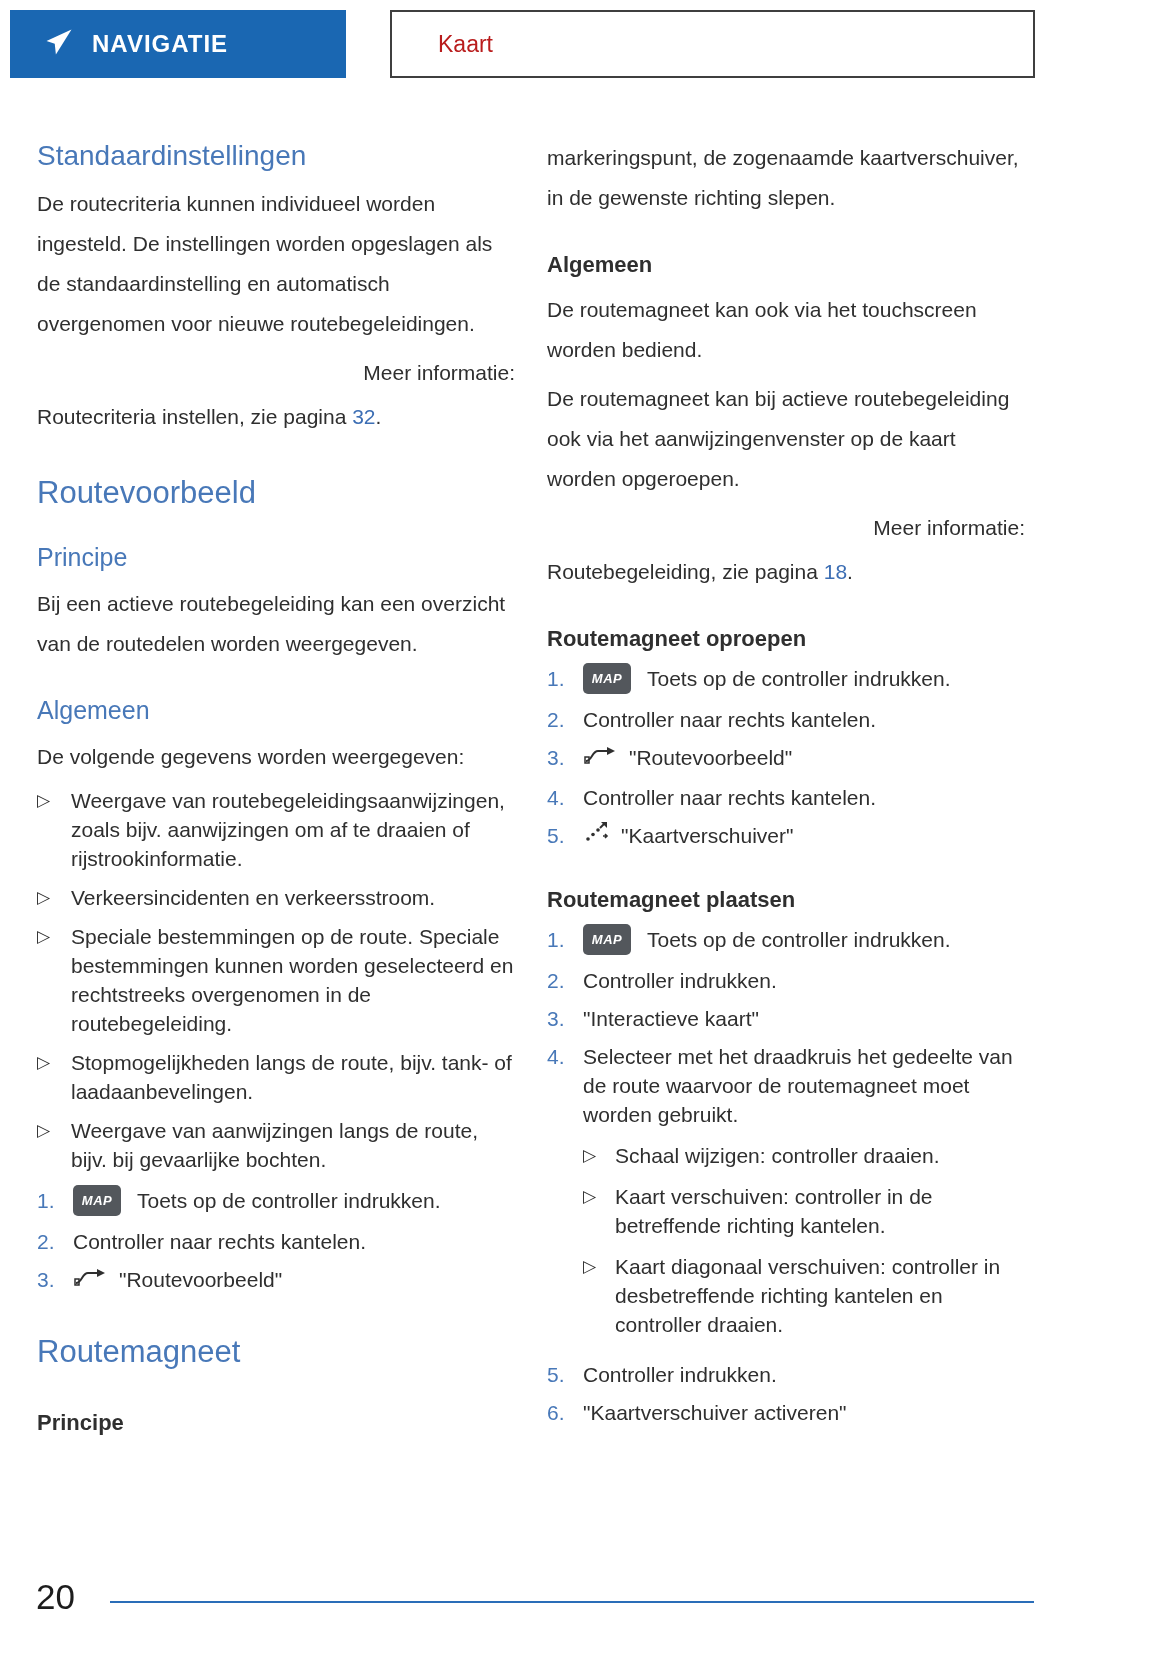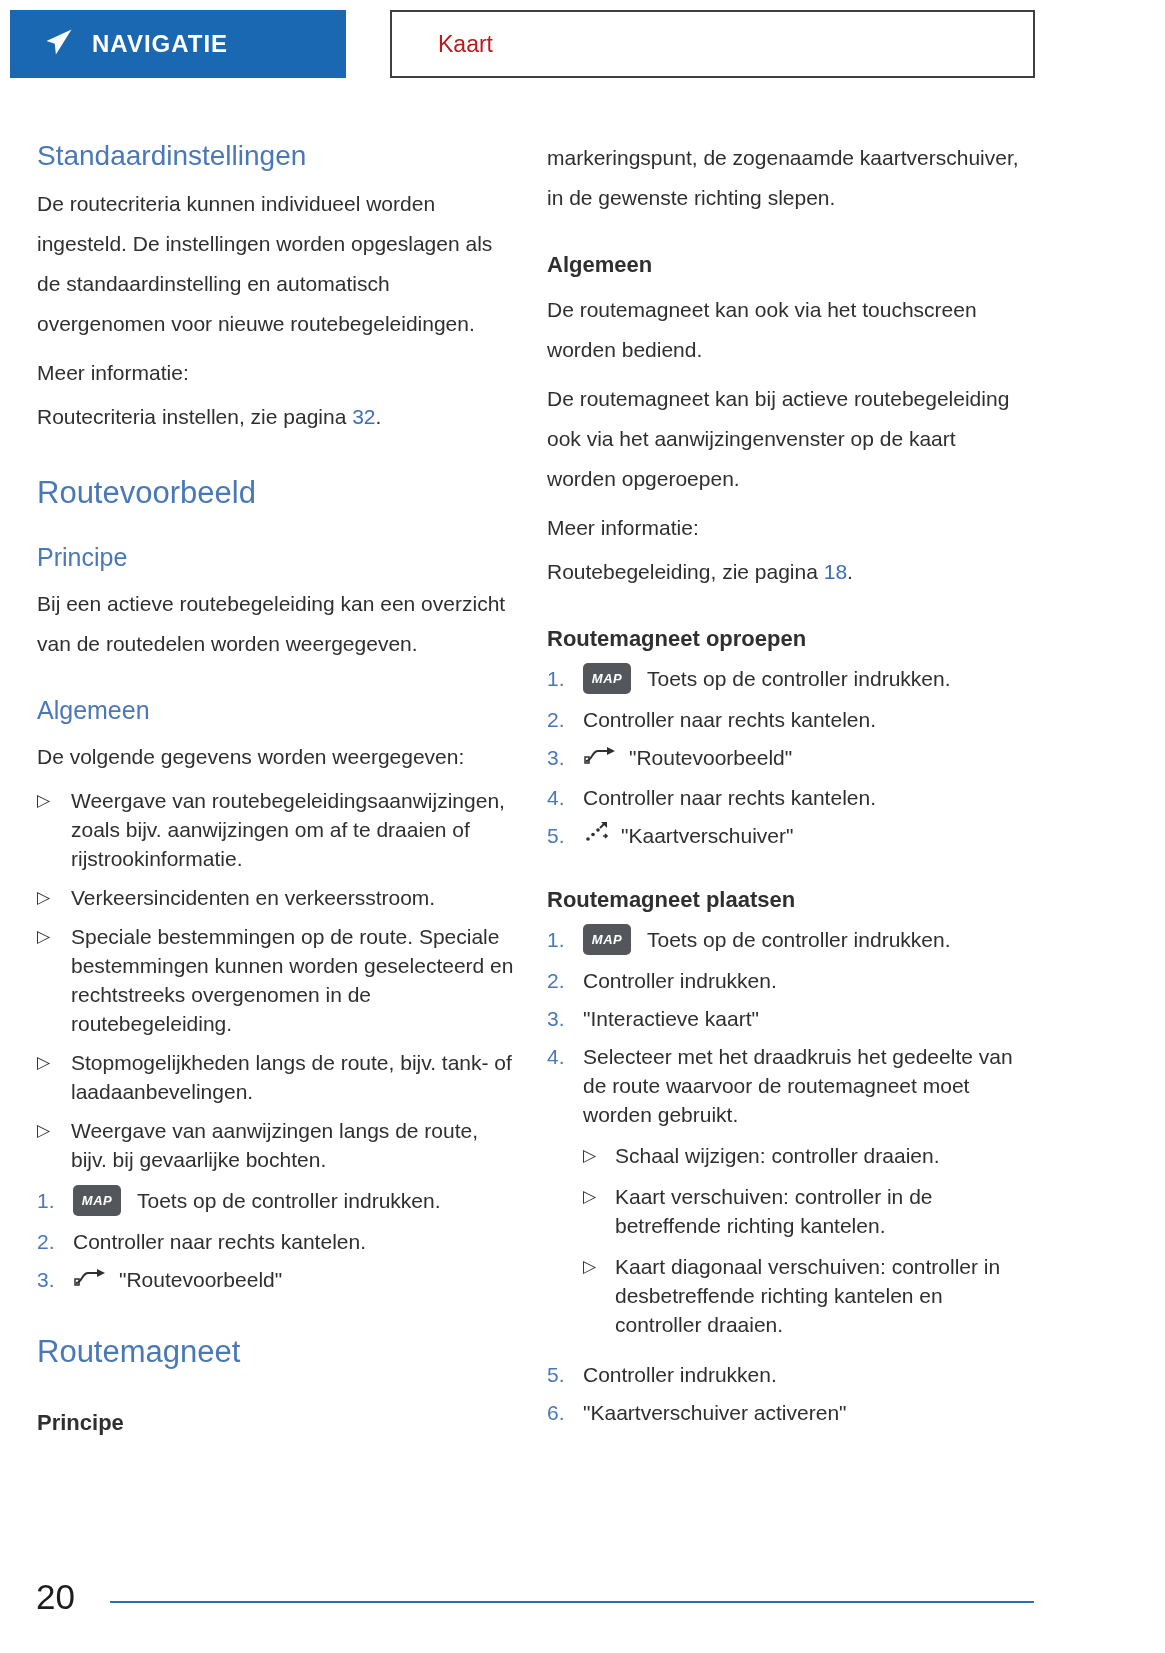--- a/index.html
+++ b/index.html
@@ -21,21 +21,21 @@
   .section-box {
     flex: 1; border: 2px solid #3f3f3f; display: flex; align-items: center;
     padding-left: 46px; font-size: 23px; color: #b91c1c; background: #fff;
   }
 
   
   .content { position: absolute; top: 102px; left: 37px; width: 998px; display: flex; gap: 32px; align-items: flex-start; margin-top: 36px; }
   .col { width: 478px; }
 
   p { font-size: 21px; line-height: 40px; margin: 0 0 9px; }
-  p.tight { margin: 0 0 4px; }
+  p.tight { margin: 0 0 4px; text-align: right; }
 
   .h-lg  { font-size: 31px; font-weight: 400; color: #4878b8; margin: 38px 0 14px; }
   .h-md  { font-size: 28px; font-weight: 400; color: #4878b8; margin: 2px 0 12px; }
   .h-sm  { font-size: 25px; font-weight: 400; color: #4878b8; margin: 32px 0 12px; }
   .h-dark{ font-size: 22px; font-weight: 700; color: #2f2f2f; margin: 34px 0 12px; }
   .h-dark.first { margin-top: 40px; }
 
   .pagelink { color: #3c6eb4; text-decoration: none; cursor: pointer; }
 
   .bullets { margin: 4px 0 12px; }

